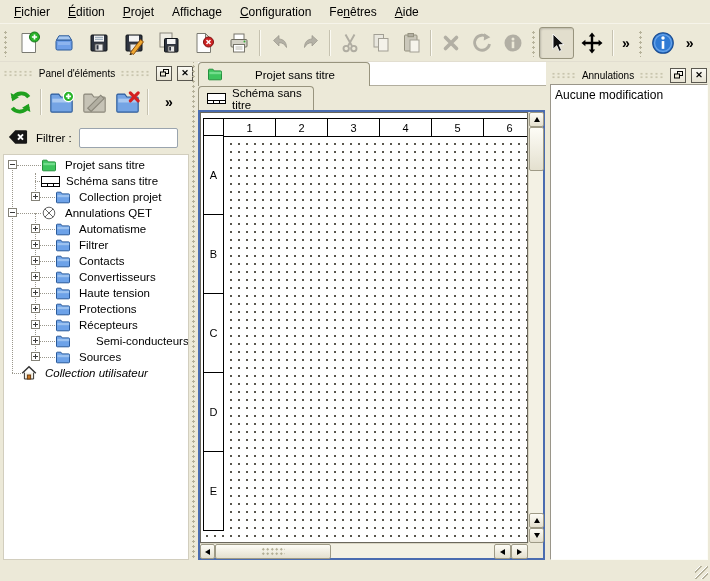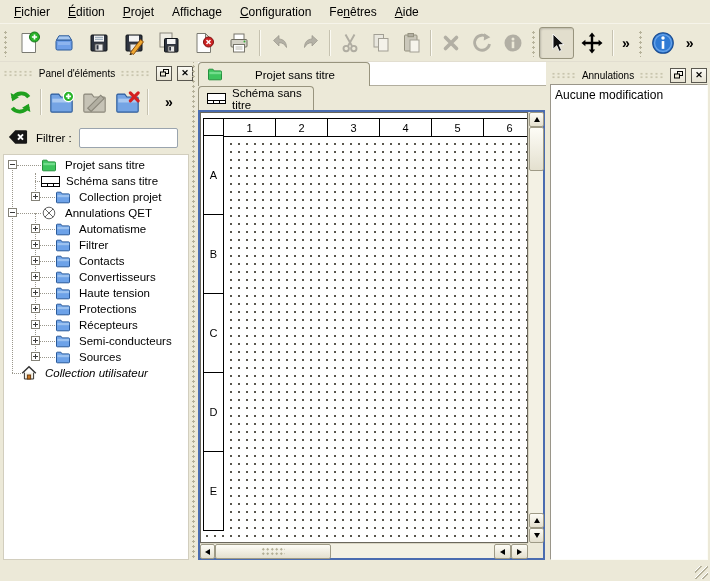--- a/index.html
+++ b/index.html
@@ -437,21 +437,21 @@
         <span class="tlabel" style="left:75px;">Récepteurs</span>
       </div>
       <div class="trow" style="top:178px;">
         <span class="exp plus" style="left:27px;"></span>
         <span class="ticon" style="left:51px;">
             <svg width="16" height="16" viewBox="0 0 16 16">
               <path d="M1.5 13 V4 a.8.8 0 0 1 .8-.8 h3.6 l1.3 1.7 h6.5 a.8.8 0 0 1 .8.8 V13 a.8.8 0 0 1 -.8.8 h-11.4 a.8.8 0 0 1 -.8 -.8z" fill="#6da2e8" stroke="#2a5a9a"></path>
               <rect x="2.4" y="5.8" width="11.8" height="2.4" fill="#9cc2f0"></rect>
             </svg>
           </span>
-        <span class="tlabel" style="left:75px;">Semi-conducteurs</span>
+        <span class="tlabel" style="left:92px;">Semi-conducteurs</span>
       </div>
       <div class="trow" style="top:194px;">
         <span class="exp plus" style="left:27px;"></span>
         <span class="ticon" style="left:51px;">
             <svg width="16" height="16" viewBox="0 0 16 16">
               <path d="M1.5 13 V4 a.8.8 0 0 1 .8-.8 h3.6 l1.3 1.7 h6.5 a.8.8 0 0 1 .8.8 V13 a.8.8 0 0 1 -.8.8 h-11.4 a.8.8 0 0 1 -.8 -.8z" fill="#6da2e8" stroke="#2a5a9a"></path>
               <rect x="2.4" y="5.8" width="11.8" height="2.4" fill="#9cc2f0"></rect>
             </svg>
           </span>
         <span class="tlabel" style="left:75px;">Sources</span>

